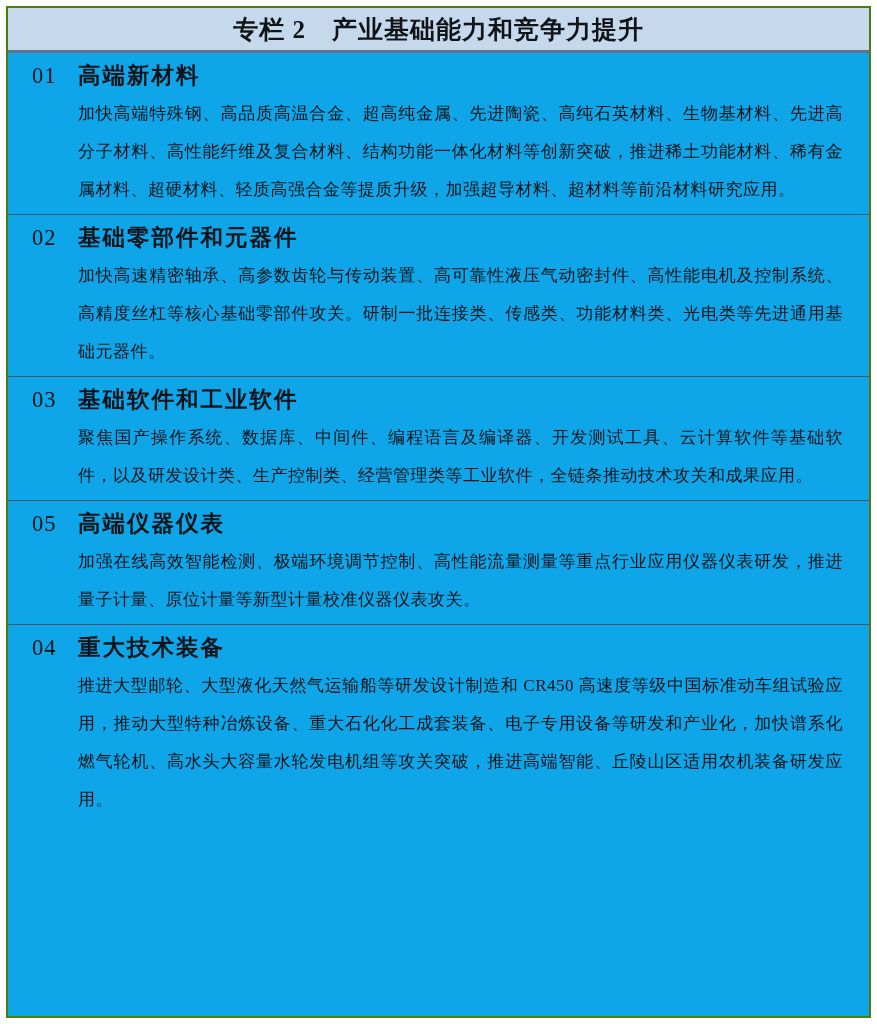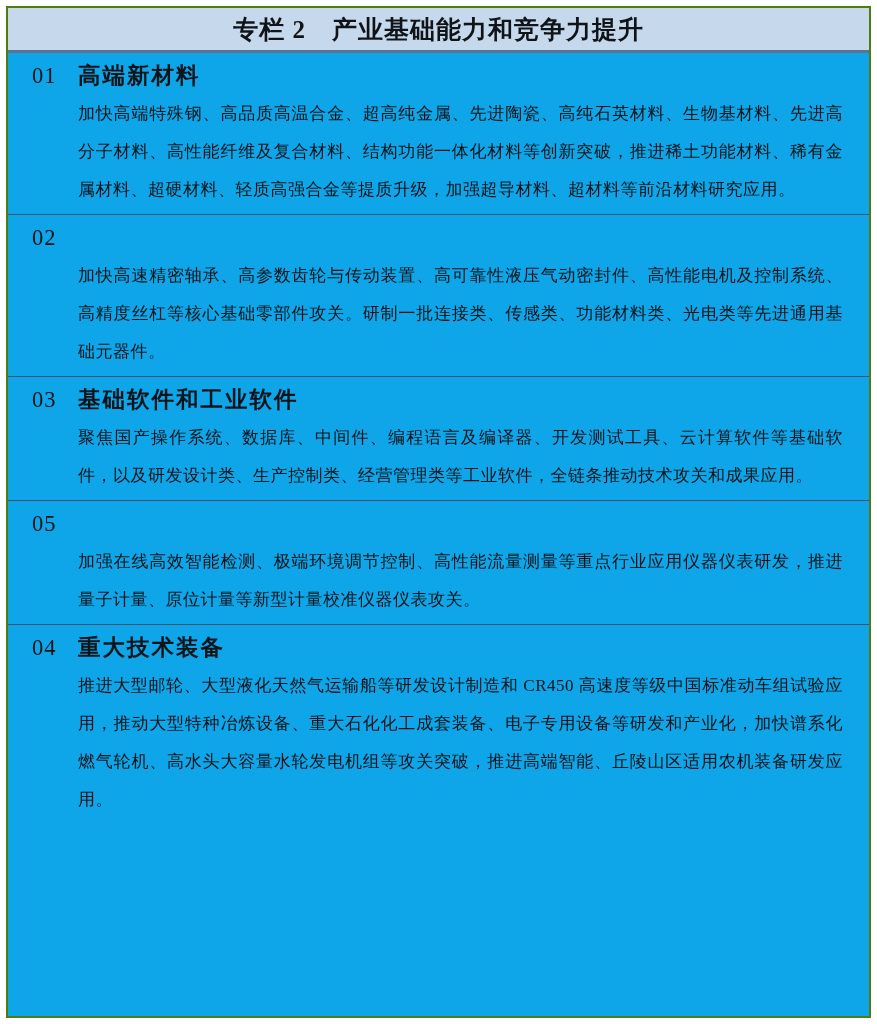--- a/index.html
+++ b/index.html
@@ -75,36 +75,38 @@
     <div class="section-head">
       <span class="section-num">01</span>
       <span class="section-title">高端新材料</span>
     </div>
     <p class="section-body">加快高端特殊钢、高品质高温合金、超高纯金属、先进陶瓷、高纯石英材料、生物基材料、先进高分子材料、高性能纤维及复合材料、结构功能一体化材料等创新突破，推进稀土功能材料、稀有金属材料、超硬材料、轻质高强合金等提质升级，加强超导材料、超材料等前沿材料研究应用。</p>
   </div>
 
   <div class="section">
     <div class="section-head">
       <span class="section-num">02</span>
+      <span class="section-title">基础零部件和元器件</span>
     </div>
     <p class="section-body">加快高速精密轴承、高参数齿轮与传动装置、高可靠性液压气动密封件、高性能电机及控制系统、高精度丝杠等核心基础零部件攻关。研制一批连接类、传感类、功能材料类、光电类等先进通用基础元器件。</p>
   </div>
 
   <div class="section">
     <div class="section-head">
       <span class="section-num">03</span>
       <span class="section-title">基础软件和工业软件</span>
     </div>
     <p class="section-body">聚焦国产操作系统、数据库、中间件、编程语言及编译器、开发测试工具、云计算软件等基础软件，以及研发设计类、生产控制类、经营管理类等工业软件，全链条推动技术攻关和成果应用。</p>
   </div>
 
 
   <div class="section">
     <div class="section-head">
       <span class="section-num">05</span>
+      <span class="section-title">高端仪器仪表</span>
     </div>
     <p class="section-body">加强在线高效智能检测、极端环境调节控制、高性能流量测量等重点行业应用仪器仪表研发，推进量子计量、原位计量等新型计量校准仪器仪表攻关。</p>
   </div>
 
   <div class="section">
     <div class="section-head">
       <span class="section-num">04</span>
       <span class="section-title">重大技术装备</span>
     </div>
     <p class="section-body">推进大型邮轮、大型液化天然气运输船等研发设计制造和 CR450 高速度等级中国标准动车组试验应用，推动大型特种冶炼设备、重大石化化工成套装备、电子专用设备等研发和产业化，加快谱系化燃气轮机、高水头大容量水轮发电机组等攻关突破，推进高端智能、丘陵山区适用农机装备研发应用。</p>

